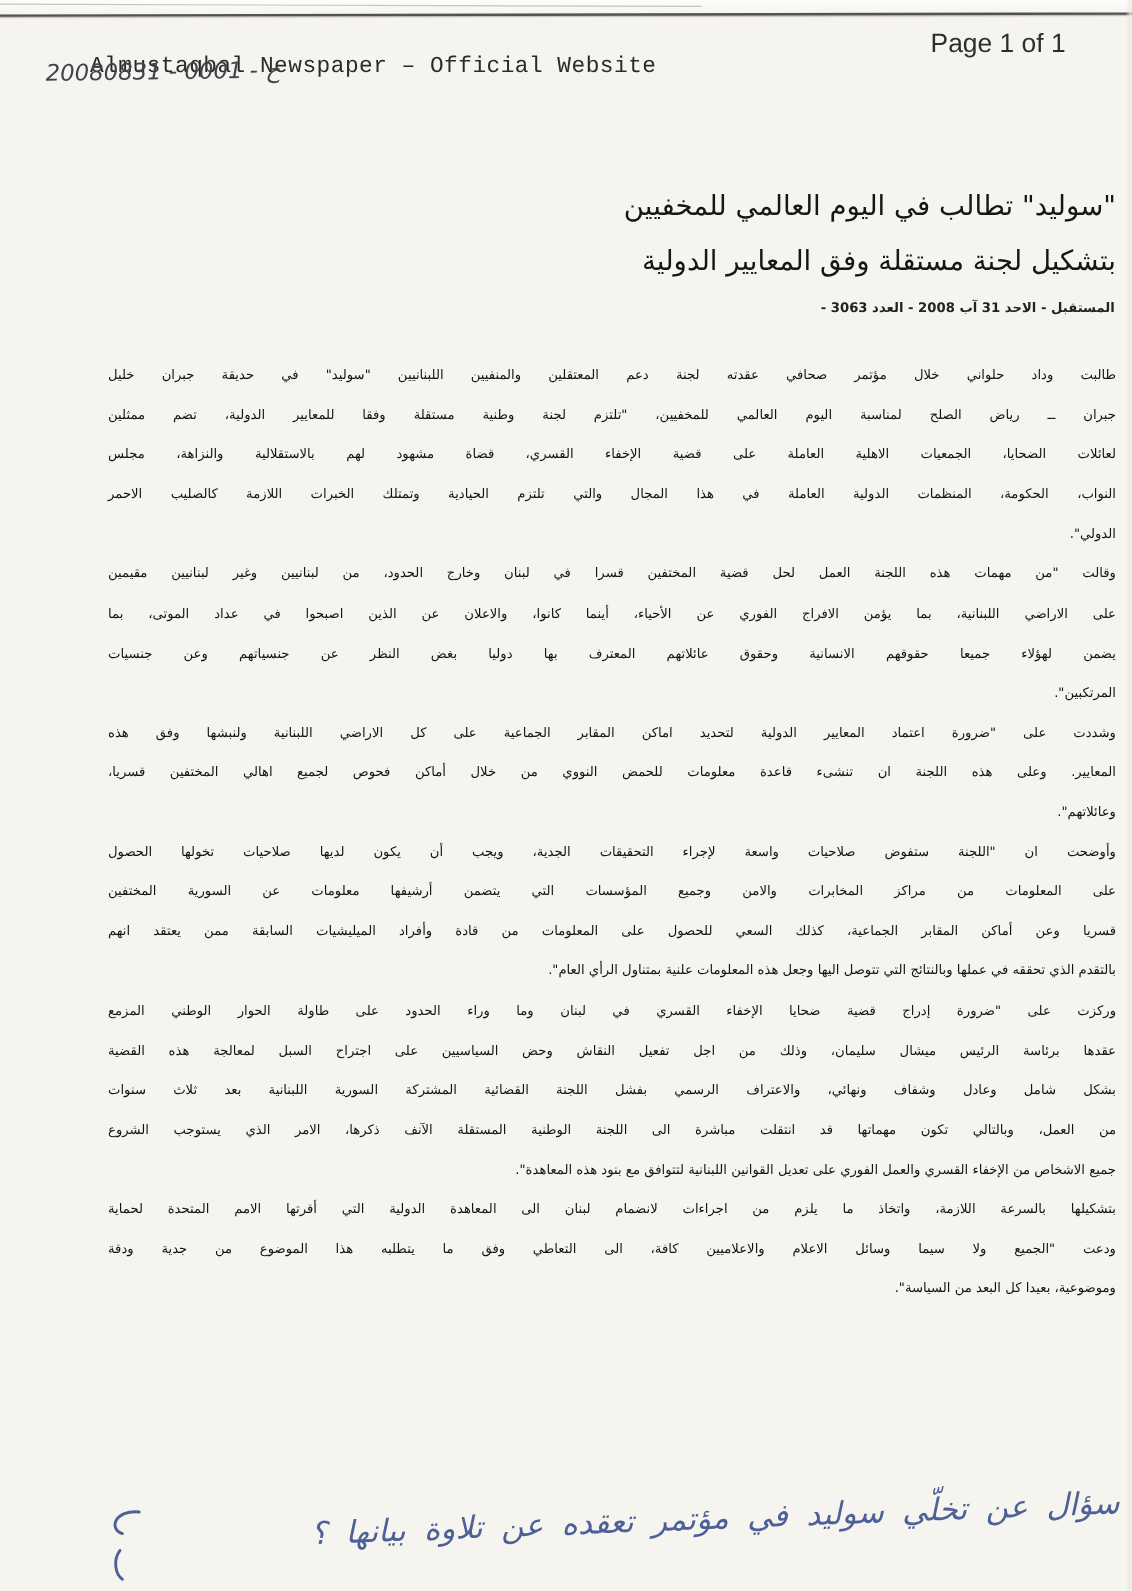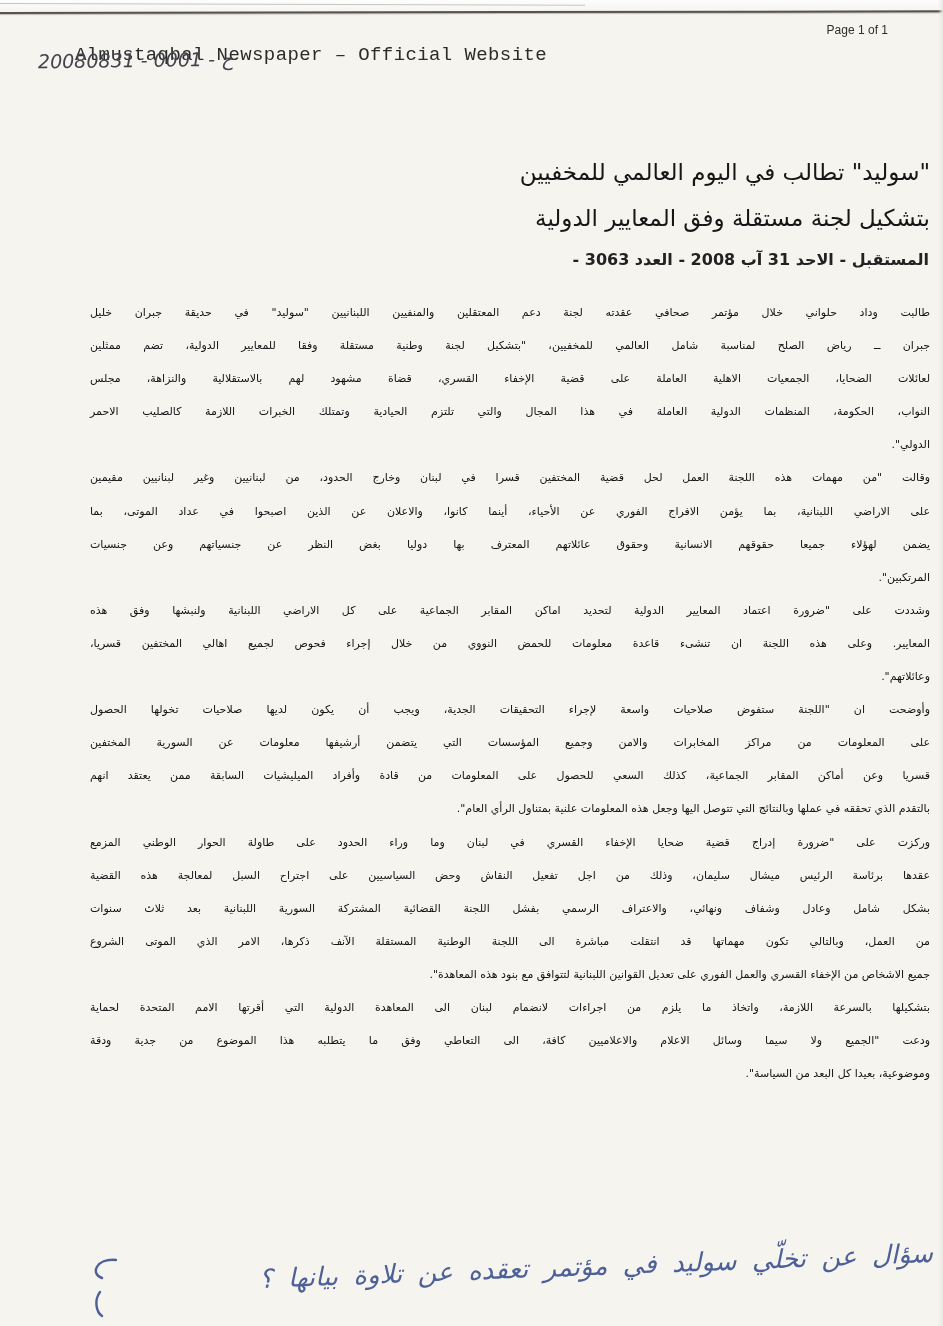--- a/index.html
+++ b/index.html
@@ -28,40 +28,40 @@
   }
   
   .header-title{
     position:absolute;left:75px;top:44px;
     font-family:Liberation Mono, monospace;
     font-size:19px;color:#2b2b2b;letter-spacing:.4px;white-space:nowrap;
   }
   .page-info{
     position:absolute;right:55px;top:23px;
     font-family:"Liberation Sans",sans-serif;
-    font-size:12px;color:#2e2e2e;white-space:nowrap;
+    font-size:22px;color:#2e2e2e;white-space:nowrap;
   }
   
   .hand-id{
     position:absolute;left:38px;top:49px;
     font-size:19px;color:#43434c;letter-spacing:2.5px;
     transform:rotate(-0.8deg);white-space:nowrap;
     font-style:italic;
   }
   
   .article-title{
     position:absolute;right:13px;top:149px;margin:0;
     direction:rtl;text-align:right;
     font-size:23px;font-weight:normal;color:#161616;
     line-height:46px;white-space:nowrap;
   }
   .dateline{
     position:absolute;right:14px;top:250px;
     direction:rtl;text-align:right;
-    font-size:16px;font-weight:bold;color:#222;white-space:nowrap;
+    font-size:11px;font-weight:bold;color:#222;white-space:nowrap;
   }
   .article-body{
     position:absolute;left:90px;right:13px;top:296px;
     direction:rtl;color:#141414;
     font-size:11px;line-height:33.1px;
   }
   .paragraph{margin:0;}
   .line{text-align:justify;text-align-last:justify;}
   .line.last-line{text-align-last:right;}
   
@@ -89,47 +89,47 @@
 
 <div class="hand-id">20080831 - 0001 - ح</div>
 
 <h1 class="article-title"><span>"سوليد" تطالب في اليوم العالمي للمخفيين</span><br><span>بتشكيل لجنة مستقلة وفق المعايير الدولية</span></h1>
 
 <div class="dateline">المستقبل - الاحد 31 آب 2008 - العدد 3063 -</div>
 
 <div class="article-body" id="article-body">
     <div class="paragraph">
       <div class="line">طالبت وداد حلواني خلال مؤتمر صحافي عقدته لجنة دعم المعتقلين والمنفيين اللبنانيين "سوليد" في حديقة جبران خليل</div>
-      <div class="line">جبران ــ رياض الصلح لمناسبة شامل العالمي للمخفيين، "بتشكيل لجنة وطنية مستقلة وفقا للمعايير الدولية، تضم ممثلين</div>
+      <div class="line">جبران ــ رياض الصلح لمناسبة اليوم العالمي للمخفيين، "تلتزم لجنة وطنية مستقلة وفقا للمعايير الدولية، تضم ممثلين</div>
       <div class="line">لعائلات الضحايا، الجمعيات الاهلية العاملة على قضية الإخفاء القسري، قضاة مشهود لهم بالاستقلالية والنزاهة، مجلس</div>
       <div class="line">النواب، الحكومة، المنظمات الدولية العاملة في هذا المجال والتي تلتزم الحيادية وتمتلك الخبرات اللازمة كالصليب الاحمر</div>
       <div class="line last-line">الدولي".</div>
     </div>
     <div class="paragraph">
       <div class="line">وقالت "من مهمات هذه اللجنة العمل لحل قضية المختفين قسرا في لبنان وخارج الحدود، من لبنانيين وغير لبنانيين مقيمين</div>
       <div class="line">على الاراضي اللبنانية، بما يؤمن الافراج الفوري عن الأحياء، أينما كانوا، والاعلان عن الذين اصبحوا في عداد الموتى، بما</div>
       <div class="line">يضمن لهؤلاء جميعا حقوقهم الانسانية وحقوق عائلاتهم المعترف بها دوليا بغض النظر عن جنسياتهم وعن جنسيات</div>
       <div class="line last-line">المرتكبين".</div>
     </div>
     <div class="paragraph">
       <div class="line">وشددت على "ضرورة اعتماد المعايير الدولية لتحديد اماكن المقابر الجماعية على كل الاراضي اللبنانية ولنبشها وفق هذه</div>
-      <div class="line">المعايير. وعلى هذه اللجنة ان تنشىء قاعدة معلومات للحمض النووي من خلال إجراء فحوص لجميع اهالي المختفين قسريا،</div>
+      <div class="line">المعايير. وعلى هذه اللجنة ان تنشىء قاعدة معلومات للحمض النووي من خلال أماكن فحوص لجميع اهالي المختفين قسريا،</div>
       <div class="line last-line">وعائلاتهم".</div>
     </div>
     <div class="paragraph">
       <div class="line">وأوضحت ان "اللجنة ستفوض صلاحيات واسعة لإجراء التحقيقات الجدية، ويجب أن يكون لديها صلاحيات تخولها الحصول</div>
       <div class="line">على المعلومات من مراكز المخابرات والامن وجميع المؤسسات التي يتضمن أرشيفها معلومات عن السورية المختفين</div>
       <div class="line">قسريا وعن أماكن المقابر الجماعية، كذلك السعي للحصول على المعلومات من قادة وأفراد الميليشيات السابقة ممن يعتقد انهم</div>
       <div class="line last-line">بالتقدم الذي تحققه في عملها وبالنتائج التي تتوصل اليها وجعل هذه المعلومات علنية بمتناول الرأي العام".</div>
     </div>
     <div class="paragraph">
       <div class="line">وركزت على "ضرورة إدراج قضية ضحايا الإخفاء القسري في لبنان وما وراء الحدود على طاولة الحوار الوطني المزمع</div>
       <div class="line">عقدها برئاسة الرئيس ميشال سليمان، وذلك من اجل تفعيل النقاش وحض السياسيين على اجتراح السبل لمعالجة هذه القضية</div>
       <div class="line">بشكل شامل وعادل وشفاف ونهائي، والاعتراف الرسمي بفشل اللجنة القضائية المشتركة السورية  اللبنانية بعد ثلاث سنوات</div>
-      <div class="line">من العمل، وبالتالي تكون مهماتها قد انتقلت مباشرة الى اللجنة الوطنية المستقلة الآنف ذكرها، الامر الذي الموتى الشروع</div>
+      <div class="line">من العمل، وبالتالي تكون مهماتها قد انتقلت مباشرة الى اللجنة الوطنية المستقلة الآنف ذكرها، الامر الذي يستوجب الشروع</div>
       <div class="line last-line">جميع الاشخاص من الإخفاء القسري والعمل الفوري على تعديل القوانين اللبنانية لتتوافق مع بنود هذه المعاهدة".</div>
       <div class="line">بتشكيلها بالسرعة اللازمة، واتخاذ ما يلزم من اجراءات لانضمام لبنان الى المعاهدة الدولية التي أقرتها الامم المتحدة لحماية</div>
     </div>
     <div class="paragraph">
       <div class="line">ودعت "الجميع ولا سيما وسائل الاعلام والاعلاميين كافة، الى التعاطي وفق ما يتطلبه هذا الموضوع من جدية ودقة</div>
       <div class="line last-line">وموضوعية، بعيدا كل البعد من السياسة".</div>
     </div>
   </div>
 
 <div class="hand-note">سؤال عن تخلّي سوليد في مؤتمر تعقده عن تلاوة بيانها ؟</div>

